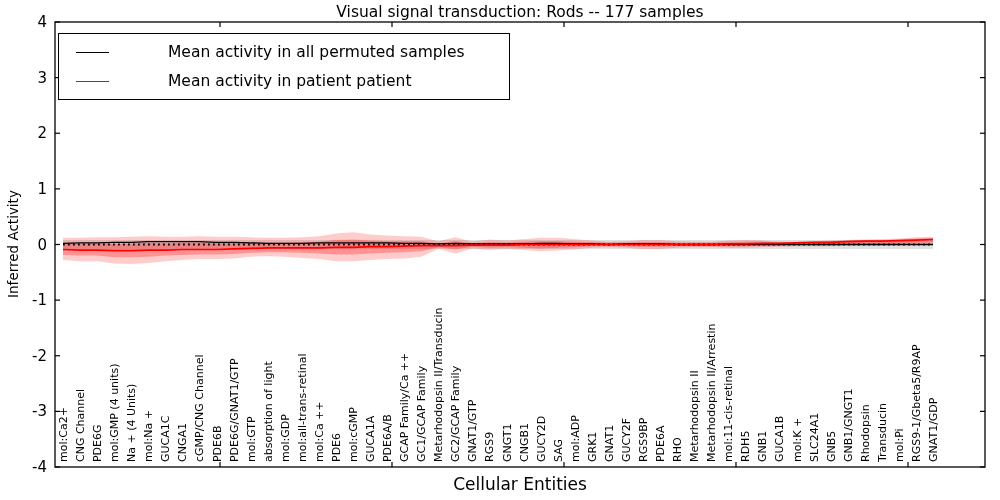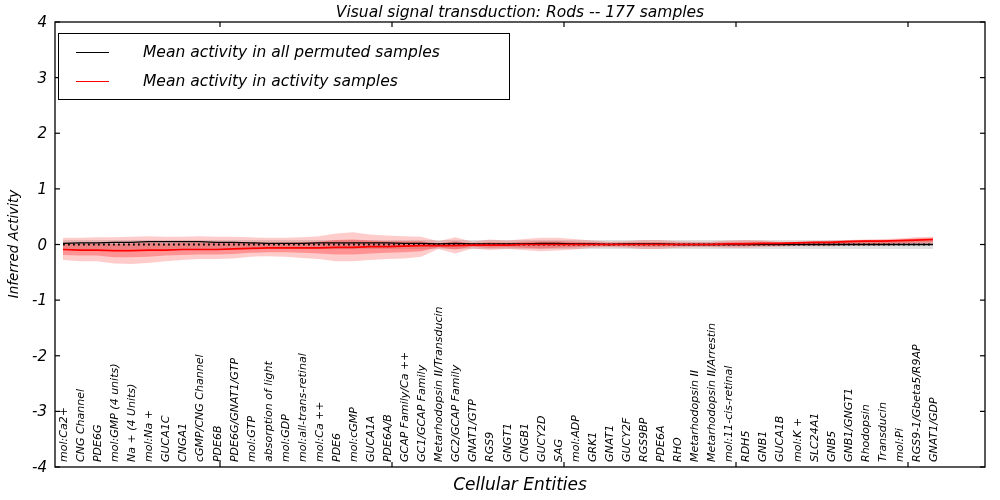--- a/index.html
+++ b/index.html
@@ -1,58 +1,58 @@
 <!DOCTYPE html>
 <html><head>
 <meta charset="utf-8">
 <style>
   html,body{margin:0;padding:0;}
   body{
     width:1000px;height:500px;background:#ffffff;position:relative;overflow:hidden;
     font-family:"DejaVu Sans","Liberation Sans",sans-serif;color:#000;
   }
-  .fig{position:absolute;inset:0;font-style:italic;}
+  .fig{position:absolute;inset:0;}
   #chart-title{
     position:absolute;left:55px;top:3px;width:930px;text-align:center;
     font-size:15.5px;white-space:nowrap;
   }
   #ylabel{
     position:absolute;left:13px;top:244px;transform:translate(-50%,-50%) rotate(-90deg);
     font-size:13.5px;white-space:nowrap;
   }
   #xlabel{
     position:absolute;left:520px;top:474px;transform:translateX(-50%);
     font-size:17px;white-space:nowrap;
   }
   #legend{
     position:absolute;left:58px;top:33px;width:452px;height:67px;
     border:1.6px solid #000;background:#fff;box-sizing:border-box;
     display:flex;flex-direction:column;justify-content:center;gap:7px;z-index:3;
   }
-  .legend-row{display:flex;align-items:center;height:22px;}
+  .legend-row{display:flex;align-items:center;height:22px;gap:25px;}
   .legend-swatch{display:inline-block;width:33px;height:0;border-top:1.8px solid #000;margin-left:17px;flex:none;}
   .legend-label{margin-left:34px;font-size:15.5px;white-space:nowrap;}
   svg{position:absolute;left:0;top:0;z-index:1;}
 </style>
 </head>
 <body>
 
 <div class="fig">
   <div id="chart-title">Visual signal transduction: Rods -- 177 samples</div>
   <div id="ylabel">Inferred Activity</div>
   <div id="xlabel">Cellular Entities</div>
 
   <div id="legend">
     <div class="legend-row">
       <span class="legend-swatch" style="border-top-color: rgb(0, 0, 0);"></span>
       <span class="legend-label">Mean activity in all permuted samples</span>
     </div>
     <div class="legend-row">
       <span class="legend-swatch" style="border-top-color: rgb(255, 0, 0);"></span>
-      <span class="legend-label">Mean activity in activity samples</span>
+      <span class="legend-label">Mean activity in patient patient</span>
     </div>
   </div>
 
   <svg id="plot" width="1000" height="500" viewBox="0 0 1000 500">
       <path d="M63.0,240.1L80.1,240.1L97.1,240.1L114.2,240.1L131.2,240.1L148.3,240.1L165.4,240.1L182.4,240.1L199.5,240.1L216.5,240.1L233.6,240.1L250.6,240.1L267.7,240.1L284.8,240.1L301.8,240.1L318.9,240.1L335.9,240.1L353.0,240.1L370.1,240.1L387.1,240.1L404.2,240.1L421.2,240.1L438.3,240.1L455.4,240.1L472.4,240.1L489.5,240.1L506.5,240.1L523.6,240.1L540.6,240.1L557.7,240.1L574.8,240.1L591.8,240.1L608.9,240.1L625.9,240.1L643.0,240.1L660.1,240.1L677.1,240.1L694.2,240.1L711.2,240.1L728.3,240.1L745.4,240.1L762.4,240.1L779.5,240.1L796.5,240.1L813.6,240.1L830.6,240.1L847.7,240.1L864.8,240.1L881.8,240.1L898.9,240.1L915.9,240.1L933.0,240.1L933.0,248.9L915.9,248.9L898.9,248.9L881.8,248.9L864.8,248.9L847.7,248.9L830.6,248.9L813.6,248.9L796.5,248.9L779.5,248.9L762.4,248.9L745.4,248.9L728.3,248.9L711.2,248.9L694.2,248.9L677.1,248.9L660.1,248.9L643.0,248.9L625.9,248.9L608.9,248.9L591.8,248.9L574.8,248.9L557.7,248.9L540.6,248.9L523.6,248.9L506.5,248.9L489.5,248.9L472.4,248.9L455.4,248.9L438.3,248.9L421.2,248.9L404.2,248.9L387.1,248.9L370.1,248.9L353.0,248.9L335.9,248.9L318.9,248.9L301.8,248.9L284.8,248.9L267.7,248.9L250.6,248.9L233.6,248.9L216.5,248.9L199.5,248.9L182.4,248.9L165.4,248.9L148.3,248.9L131.2,248.9L114.2,248.9L97.1,248.9L80.1,248.9L63.0,248.9Z" fill="#bbbbbb" fill-opacity="0.45" stroke="none"></path>
       <path d="M63.0,237.8L80.1,237.8L97.1,237.3L114.2,237.3L131.2,236.7L148.3,236.2L165.4,236.7L182.4,236.7L199.5,236.2L216.5,236.7L233.6,236.7L250.6,237.3L267.7,237.8L284.8,237.8L301.8,237.3L318.9,236.2L335.9,233.4L353.0,232.3L370.1,234.5L387.1,235.6L404.2,236.2L421.2,236.7L438.3,241.2L455.4,237.3L472.4,241.7L489.5,239.5L506.5,240.6L523.6,238.9L540.6,237.8L557.7,237.8L574.8,238.9L591.8,240.6L608.9,241.7L625.9,241.2L643.0,240.1L660.1,240.1L677.1,241.2L694.2,241.7L711.2,241.7L728.3,240.6L745.4,240.1L762.4,240.6L779.5,241.7L796.5,241.7L813.6,241.2L830.6,240.6L847.7,240.1L864.8,239.5L881.8,238.9L898.9,238.4L915.9,237.3L933.0,236.7L933.0,244.5L915.9,244.5L898.9,245.1L881.8,245.6L864.8,245.6L847.7,245.6L830.6,246.2L813.6,246.2L796.5,246.2L779.5,246.7L762.4,247.3L745.4,247.8L728.3,247.8L711.2,247.3L694.2,247.3L677.1,247.8L660.1,248.9L643.0,248.9L625.9,247.8L608.9,247.3L591.8,247.8L574.8,249.5L557.7,250.6L540.6,251.2L523.6,250.1L506.5,248.9L489.5,250.1L472.4,248.4L455.4,253.4L438.3,248.9L421.2,256.7L404.2,258.4L387.1,259.0L370.1,260.1L353.0,261.2L335.9,261.2L318.9,259.0L301.8,257.9L284.8,256.7L267.7,256.2L250.6,256.7L233.6,258.4L216.5,259.0L199.5,259.0L182.4,260.1L165.4,261.2L148.3,262.9L131.2,264.0L114.2,263.4L97.1,261.2L80.1,261.2L63.0,260.1Z" fill="#ff0000" fill-opacity="0.2" stroke="none"></path>
       <path d="M63.0,243.4L80.1,243.9L97.1,243.4L114.2,243.9L131.2,243.4L148.3,242.8L165.4,243.4L182.4,242.8L199.5,242.8L216.5,242.8L233.6,242.8L250.6,242.8L267.7,242.8L284.8,242.8L301.8,242.3L318.9,241.7L335.9,240.1L353.0,239.5L370.1,240.6L387.1,241.2L404.2,241.2L421.2,241.2L438.3,243.4L455.4,241.2L472.4,243.4L489.5,242.3L506.5,242.8L523.6,241.7L540.6,241.2L557.7,241.2L574.8,241.7L591.8,242.3L608.9,242.8L625.9,242.8L643.0,242.3L660.1,242.3L677.1,242.8L694.2,242.8L711.2,242.8L728.3,242.3L745.4,241.7L762.4,241.7L779.5,242.3L796.5,242.3L813.6,241.7L830.6,241.2L847.7,240.6L864.8,240.1L881.8,240.1L898.9,239.5L915.9,238.4L933.0,237.8L933.0,242.3L915.9,242.8L898.9,243.4L881.8,243.9L864.8,243.9L847.7,244.5L830.6,244.5L813.6,245.1L796.5,245.1L779.5,245.6L762.4,245.6L745.4,246.2L728.3,246.2L711.2,246.2L694.2,246.2L677.1,246.2L660.1,246.7L643.0,246.7L625.9,246.2L608.9,246.2L591.8,246.2L574.8,247.3L557.7,247.8L540.6,248.4L523.6,247.8L506.5,247.3L489.5,247.8L472.4,246.7L455.4,249.5L438.3,247.3L421.2,251.2L404.2,252.3L387.1,252.8L370.1,253.4L353.0,254.5L335.9,254.5L318.9,253.4L301.8,252.8L284.8,252.3L267.7,252.3L250.6,252.8L233.6,254.0L216.5,254.5L199.5,254.5L182.4,255.1L165.4,255.6L148.3,256.7L131.2,257.3L114.2,257.3L97.1,255.6L80.1,255.6L63.0,255.1Z" fill="#ff0000" fill-opacity="0.28" stroke="none"></path>
       <line x1="63" y1="244.5" x2="933" y2="244.5" stroke="#000000" stroke-width="2" stroke-dasharray="1.8 3.2"></line>
       <path d="M63.0,243.4L80.1,242.8L97.1,242.8L114.2,242.3L131.2,242.3L148.3,241.7L165.4,241.7L182.4,241.7L199.5,241.7L216.5,242.3L233.6,242.3L250.6,242.8L267.7,243.4L284.8,243.4L301.8,243.4L318.9,242.8L335.9,242.8L353.0,242.8L370.1,242.8L387.1,242.8L404.2,243.4L421.2,243.4L438.3,243.9L455.4,243.4L472.4,243.9L489.5,243.9L506.5,243.9L523.6,243.9L540.6,243.4L557.7,243.4L574.8,243.9L591.8,243.9L608.9,244.5L625.9,243.9L643.0,243.9L660.1,243.9L677.1,244.5L694.2,244.5L711.2,244.5L728.3,244.5L745.4,244.5L762.4,244.5L779.5,244.5L796.5,244.5L813.6,244.5L830.6,244.5L847.7,244.5L864.8,244.5L881.8,244.5L898.9,244.5L915.9,244.5L933.0,244.5" fill="none" stroke="#000000" stroke-width="1.3"></path>
       <path d="M63.0,249.5L80.1,250.1L97.1,250.1L114.2,250.6L131.2,250.6L148.3,250.1L165.4,250.1L182.4,249.5L199.5,249.5L216.5,249.5L233.6,248.9L250.6,248.4L267.7,247.8L284.8,247.8L301.8,247.8L318.9,247.8L335.9,247.3L353.0,247.3L370.1,246.7L387.1,246.7L404.2,246.2L421.2,245.6L438.3,245.6L455.4,245.6L472.4,245.1L489.5,245.1L506.5,245.1L523.6,244.5L540.6,244.5L557.7,244.5L574.8,244.5L591.8,244.5L608.9,244.5L625.9,244.5L643.0,244.5L660.1,244.5L677.1,244.5L694.2,244.5L711.2,244.5L728.3,243.9L745.4,243.9L762.4,243.4L779.5,243.4L796.5,242.8L813.6,242.3L830.6,242.3L847.7,241.7L864.8,241.2L881.8,241.2L898.9,240.6L915.9,240.1L933.0,239.5" fill="none" stroke="#ff0000" stroke-width="1.7"></path>

